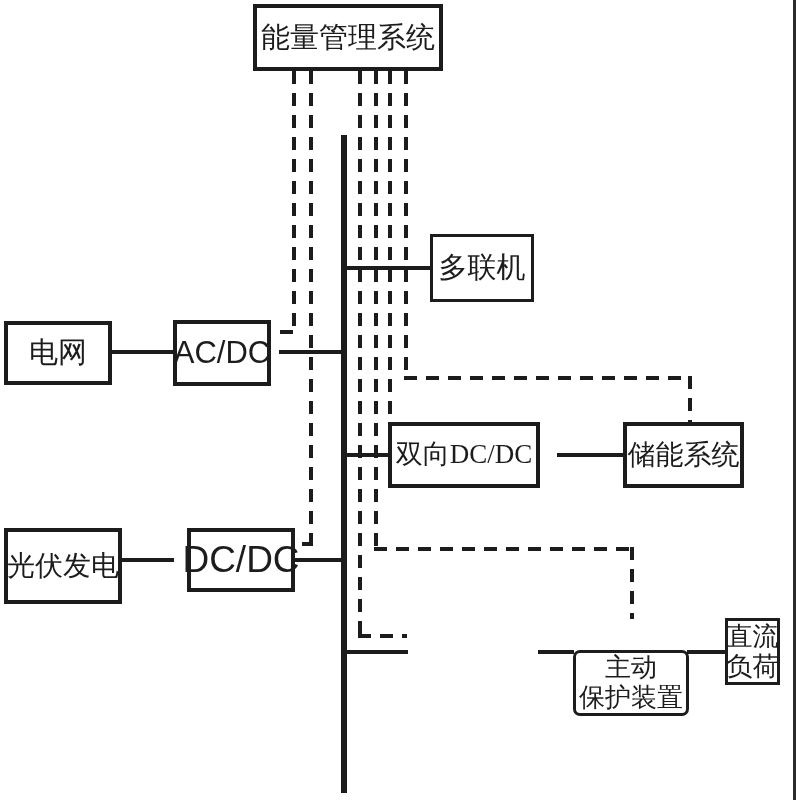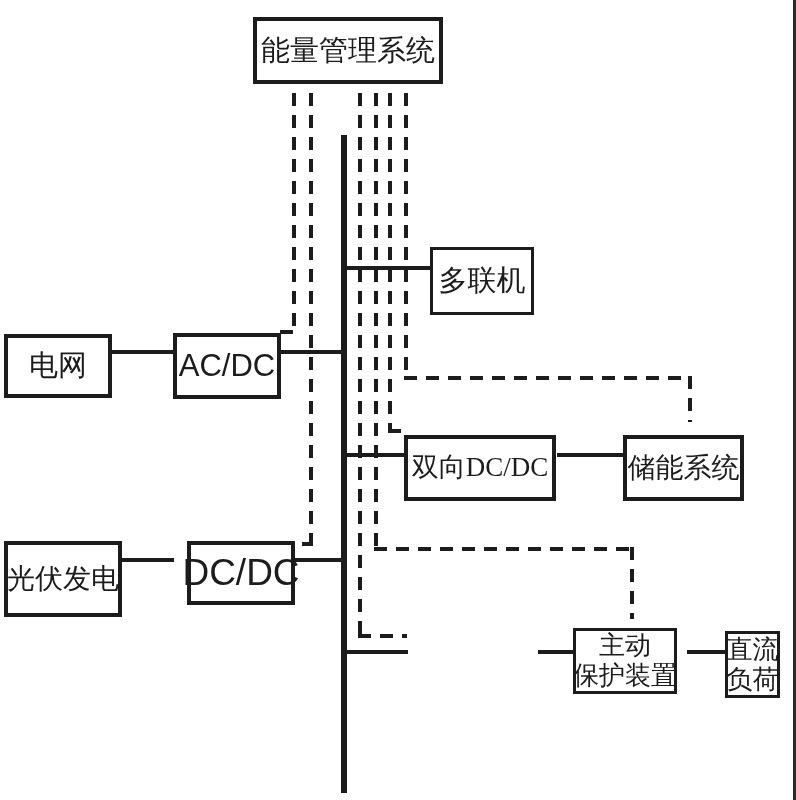--- a/index.html
+++ b/index.html
@@ -20,21 +20,20 @@
     box-sizing:border-box;
     border:4px solid var(--line);
     background:var(--bg);
     display:flex;
     flex-direction:column;
     align-items:center;
     justify-content:center;
     text-align:center;
     line-height:1.15;
     z-index:3;
-    margin-top:13px;
   }
   .box .lbl{display:block;white-space:nowrap;}
   .sans{font-family:"Liberation Sans","DejaVu Sans",sans-serif;}
   .solid-h{position:absolute;height:4px;background:var(--line);z-index:2;}
   .solid-v{position:absolute;width:6px;background:var(--line);z-index:2;}
   .dash-v{
     position:absolute;width:4px;z-index:1;
     background:repeating-linear-gradient(to bottom,var(--line) 0 13px,transparent 13px 22px);
   }
   .dash-h{
@@ -44,27 +43,27 @@
   .free-label{
     position:absolute;
     font-size:29px;
     white-space:nowrap;
     z-index:3;
   }
   .edge-strip{position:absolute;right:0;top:0;width:3px;height:800px;background:#2b2b2b;z-index:4;}
   #n-ems{left:253px;top:4px;width:190px;height:67px;font-size:29px;}
   #n-multi{left:430px;top:234px;width:104px;height:68px;font-size:29px;border-width:3px;}
   #n-grid{left:4px;top:321px;width:108px;height:64px;font-size:29px;}
-  #n-acdc{left:173px;top:320px;width:108px;height:66px;font-size:31px;}
-  #n-bidir{left:404px;top:422px;width:152px;height:66px;font-size:27px;}
+  #n-acdc{left:173px;top:320px;width:98px;height:66px;font-size:31px;}
+  #n-bidir{left:388px;top:422px;width:152px;height:66px;font-size:27px;}
   #n-storage{left:623px;top:422px;width:121px;height:66px;font-size:28px;}
   #n-pv{left:4px;top:528px;width:118px;height:76px;font-size:28px;}
   #n-dcdc{left:187px;top:528px;width:108px;height:64px;font-size:37px;}
   #n-conv750{left:407px;top:619px;width:133px;height:66px;font-size:26px;}
-  #n-protect{left:573px;top:615px;width:104px;height:66px;font-size:26px;border-width:3px;}
+  #n-protect{left:573px;top:650px;width:116px;height:66px;font-size:26px;border-width:3px;border-radius:7px;}
   #n-dcload{left:725px;top:618px;width:55px;height:67px;font-size:26px;border-width:3px;}
 </style>
 </head>
 <body>
 
 <div id="stage">
 
   <div class="solid-v" style="left:341px;top:135px;height:658px;"></div>
 
   <div class="dash-v" style="left:292px;top:71px;height:263px;"></div>

